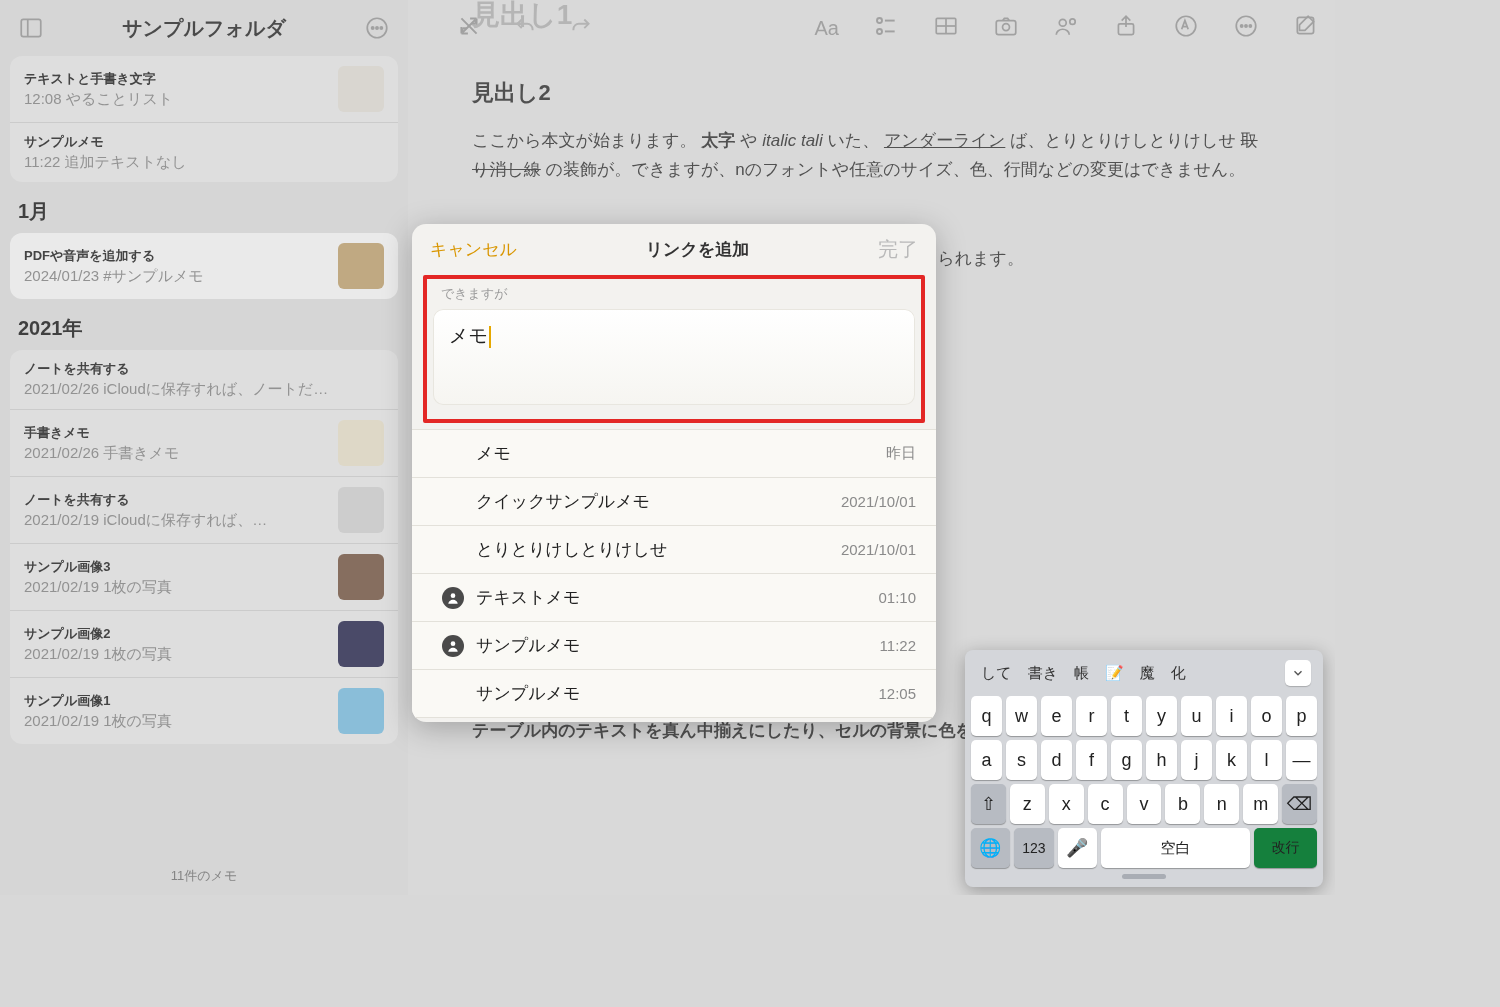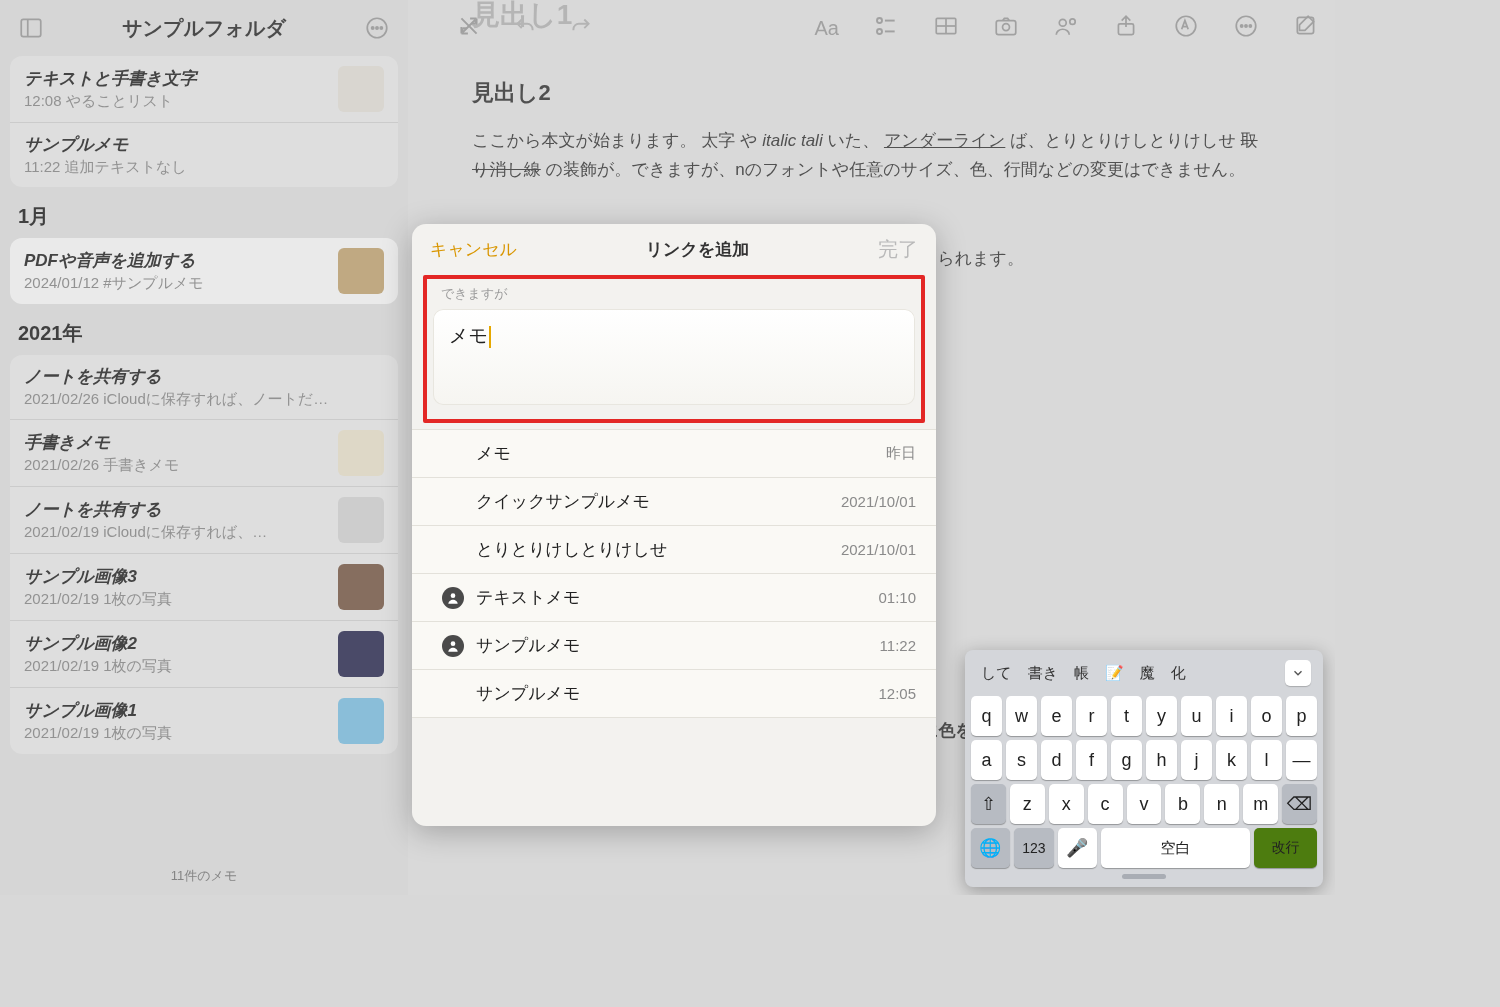--- a/index.html
+++ b/index.html
@@ -14,44 +14,44 @@
   .sb-title { font-size:20px; font-weight:700; color:#2b2b2b; flex:1; text-align:center; }
   .icon-btn { width:34px; height:34px; display:flex; align-items:center; justify-content:center; color:#9a8a3f; }
   .icon-btn svg { width:26px; height:26px; }
   .list { flex:1; overflow:hidden; padding:0 10px 4px 10px; }
   .section-label { font-size:20px; font-weight:700; color:#1c1c1c; padding:16px 6px 8px 8px; }
   .card-group { background:#efefef; border-radius:12px; overflow:hidden; }
   .note-row { padding:10px 14px 10px 14px; border-bottom:1px solid #d6d6d6; display:flex; align-items:center; gap:10px; }
   .note-row:last-child { border-bottom:none; }
   .note-row.selected { background:#ffffff; }
   .note-text { flex:1; min-width:0; }
-  .note-title { font-size:17px; font-weight:600; color:#222; white-space:nowrap; overflow:hidden; text-overflow:ellipsis;font-style:italic; }
+  .note-title { font-size:13px; font-weight:600; color:#222; white-space:nowrap; overflow:hidden; text-overflow:ellipsis; }
   .note-sub { font-size:15px; color:#8a8a8a; white-space:nowrap; overflow:hidden; text-overflow:ellipsis; margin-top:2px;}
   .thumb { width:46px; height:46px; border-radius:6px; background:#ccc; flex-shrink:0; }
   .sb-footer { text-align:center; font-size:13px; color:#777; padding:6px 0 10px; }
 
   
   .main { position:absolute; left:408px; right:0; top:0; bottom:0; background:#e9e9e9; }
   .toolbar { height:56px; display:flex; align-items:center; padding:12px 16px; gap:34px; justify-content:flex-end; color:#9b9b9b;}
   .toolbar .left { display:flex; gap:30px; margin-right:auto; padding-left:32px;}
   .toolbar svg { width:26px; height:26px; }
   .content { padding:18px 64px; font-size:17px; color:#333; line-height:1.7; }
   .h2 { font-size:22px; font-weight:700; margin-bottom:16px; }
-  .bold { font-weight:400; }
+  .bold { font-weight:700; }
   .italic { font-style:italic; }
   .ul { text-decoration:underline; }
   .strike { text-decoration:line-through; }
   .hint-tail { position:absolute; left:920px; top:247px; font-size:17px; color:#333; }
   .table { margin-top:380px; border-collapse:collapse; width:430px; }
   .table td { border:1px solid #bdbdbd; padding:8px 14px; font-size:16px; }
   .table tr:first-child td { font-weight:600; }
   .below-table { margin-top:18px; font-weight:600; font-size:17px; }
 
   
-  .modal { position:absolute; left:412px; top:224px; width:524px; height:602px; background:#f3f2ef; border-radius:14px; box-shadow:0 6px 30px rgba(0,0,0,.25); overflow:hidden; }
+  .modal { position:absolute; left:412px; top:224px; width:524px; height:498px; background:#f3f2ef; border-radius:14px; box-shadow:0 6px 30px rgba(0,0,0,.25); overflow:hidden; }
   .m-header { display:flex; align-items:center; justify-content:space-between; padding:12px 18px; }
   .m-cancel { color:#d99600; font-size:17px; }
   .m-title  { font-size:17px; font-weight:600; color:#333; }
   .m-done   { color:#b9b9b9; font-size:20px; }
   .m-field-wrap { margin:0 11px; padding: 4px 6px 14px 6px; border:4px solid #e32725; border-radius:2px; }
   .m-label { font-size:13px; color:#9a9a9a; padding:2px 8px 6px; }
   .m-input { background:linear-gradient(#fff,#f6f5f1); border-radius:10px; height:96px; padding:14px 16px; font-size:19px; color:#222; box-shadow: inset 0 0 0 1px #e8e6df; position:relative;}
   .caret { display:inline-block; width:2px; height:22px; background:#e6a800; vertical-align:middle; margin-left:1px; }
   .m-results { margin-top:6px; }
   .m-item { display:flex; align-items:center; gap:12px; padding:12px 20px 12px 30px; border-bottom:1px solid #e3e1da; background:#faf9f5; }
@@ -64,21 +64,21 @@
 
   
   .kbd { position:absolute; right:12px; bottom:8px; width:358px; background:#d4d6da; border-radius:8px; box-shadow:0 4px 18px rgba(0,0,0,.3); padding:6px 6px 8px;margin-top:44px; }
   .k-cand { display:flex; align-items:center; gap:8px; padding:4px 6px 6px; font-size:15px; color:#333; }
   .k-cand span { padding:2px 4px; }
   .k-cand .chev { margin-left:auto; width:26px; height:26px; background:#fff; border-radius:5px; display:flex; align-items:center; justify-content:center; box-shadow:0 1px 1px rgba(0,0,0,.2);}
   .k-row { display:flex; gap:4px; margin-top:4px; }
   .key { flex:1; height:40px; background:#fff; border-radius:5px; box-shadow:0 1px 1px rgba(0,0,0,.3); display:flex; align-items:center; justify-content:center; font-size:18px; color:#222;}
   .key.gray { background:#b7bbc2; }
   .key.space { flex:3.8; font-size:15px;}
-  .key.ret { flex:1.6; background:#4d7c0f; font-size:14px;}
+  .key.ret { flex:1.6; background:#15803d; font-size:14px;}
   .handle { width:44px; height:5px; background:#a9adb4; border-radius:3px; margin:6px auto 0; }
 </style>
 </head>
 <body>
 
 <div class="sidebar">
   <div class="sb-header">
     <div class="icon-btn">
       <svg viewBox="0 0 24 24" fill="none" stroke="#9e9e9e" stroke-width="1.6">
           <rect x="3" y="4" width="18" height="16" rx="2"></rect>
@@ -111,21 +111,21 @@
             <div class="note-sub">11:22  追加テキストなし</div>
           </div>
         </div>
       </div>
     <div id="sections">
         <div class="section-label">1月</div>
         <div class="card-group">
           <div class="note-row selected">
             <div class="note-text">
               <div class="note-title">PDFや音声を追加する</div>
-              <div class="note-sub">2024/01/12  #サンプルメモ</div>
+              <div class="note-sub">2024/01/23  #サンプルメモ</div>
             </div>
             <div class="thumb" style="background:#c7a874"></div>
           </div>
         </div>
         <div class="section-label">2021年</div>
         <div class="card-group">
           <div class="note-row">
             <div class="note-text">
               <div class="note-title">ノートを共有する</div>
               <div class="note-sub">2021/02/26  iCloudに保存すれば、ノートだ…</div>

